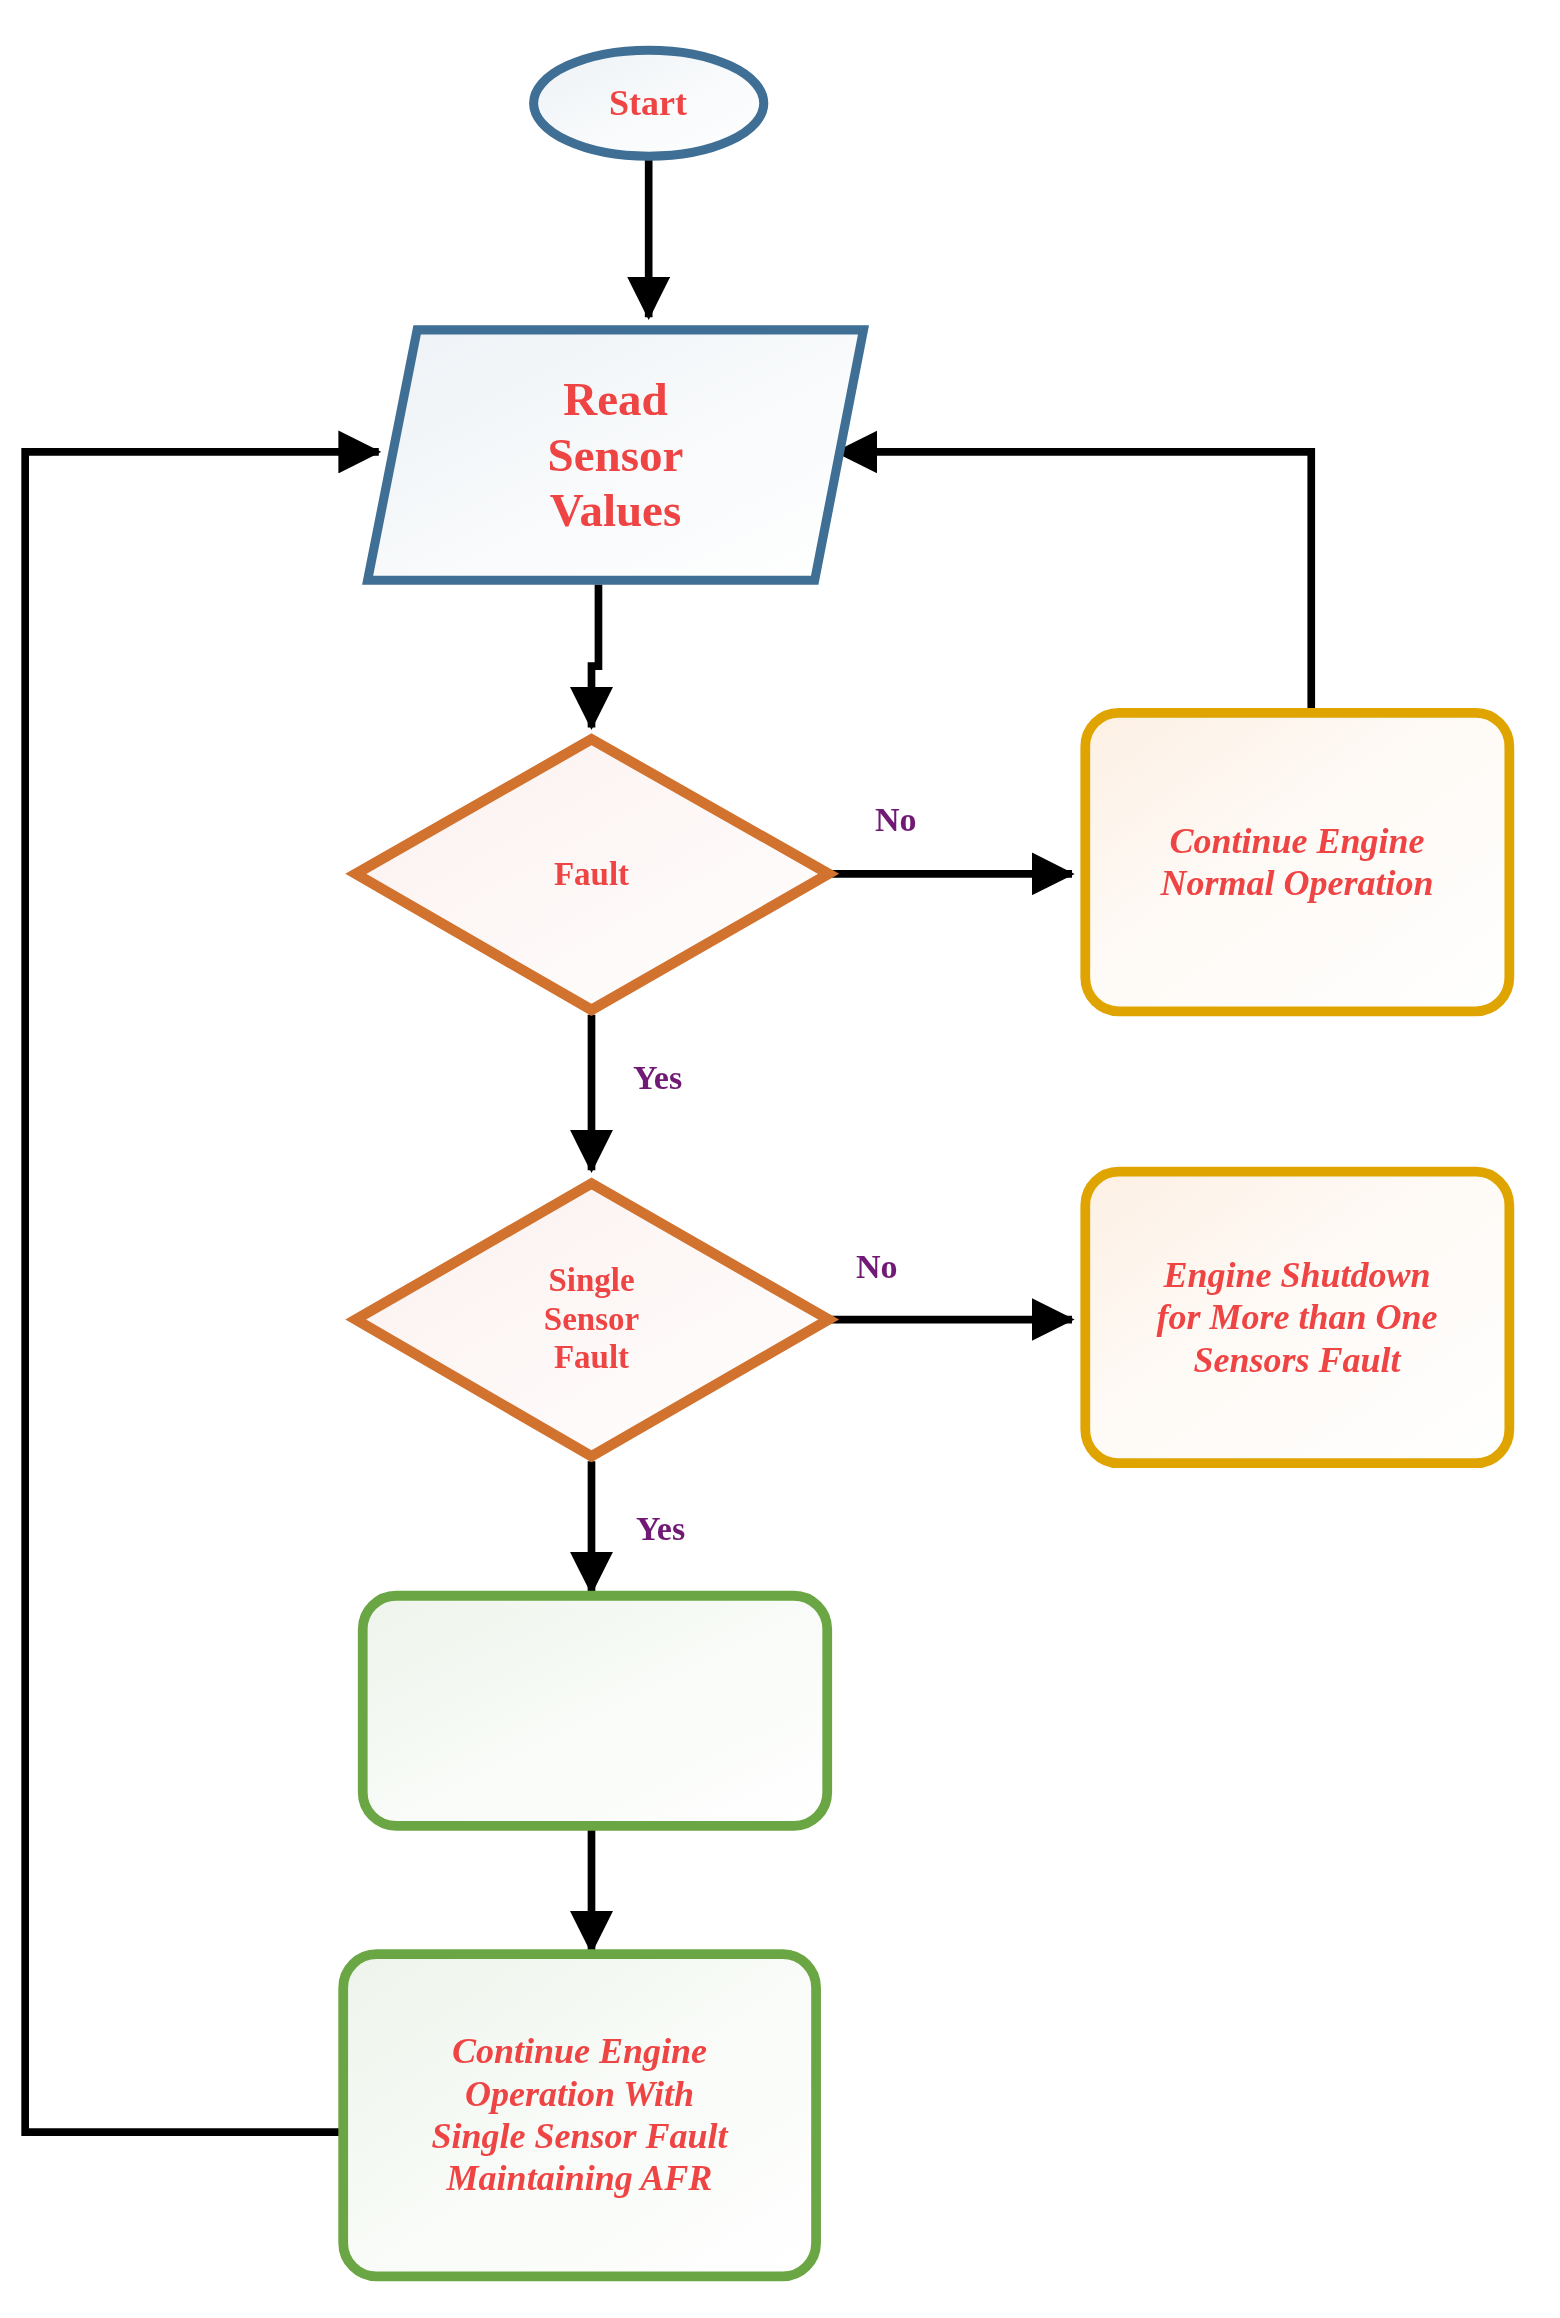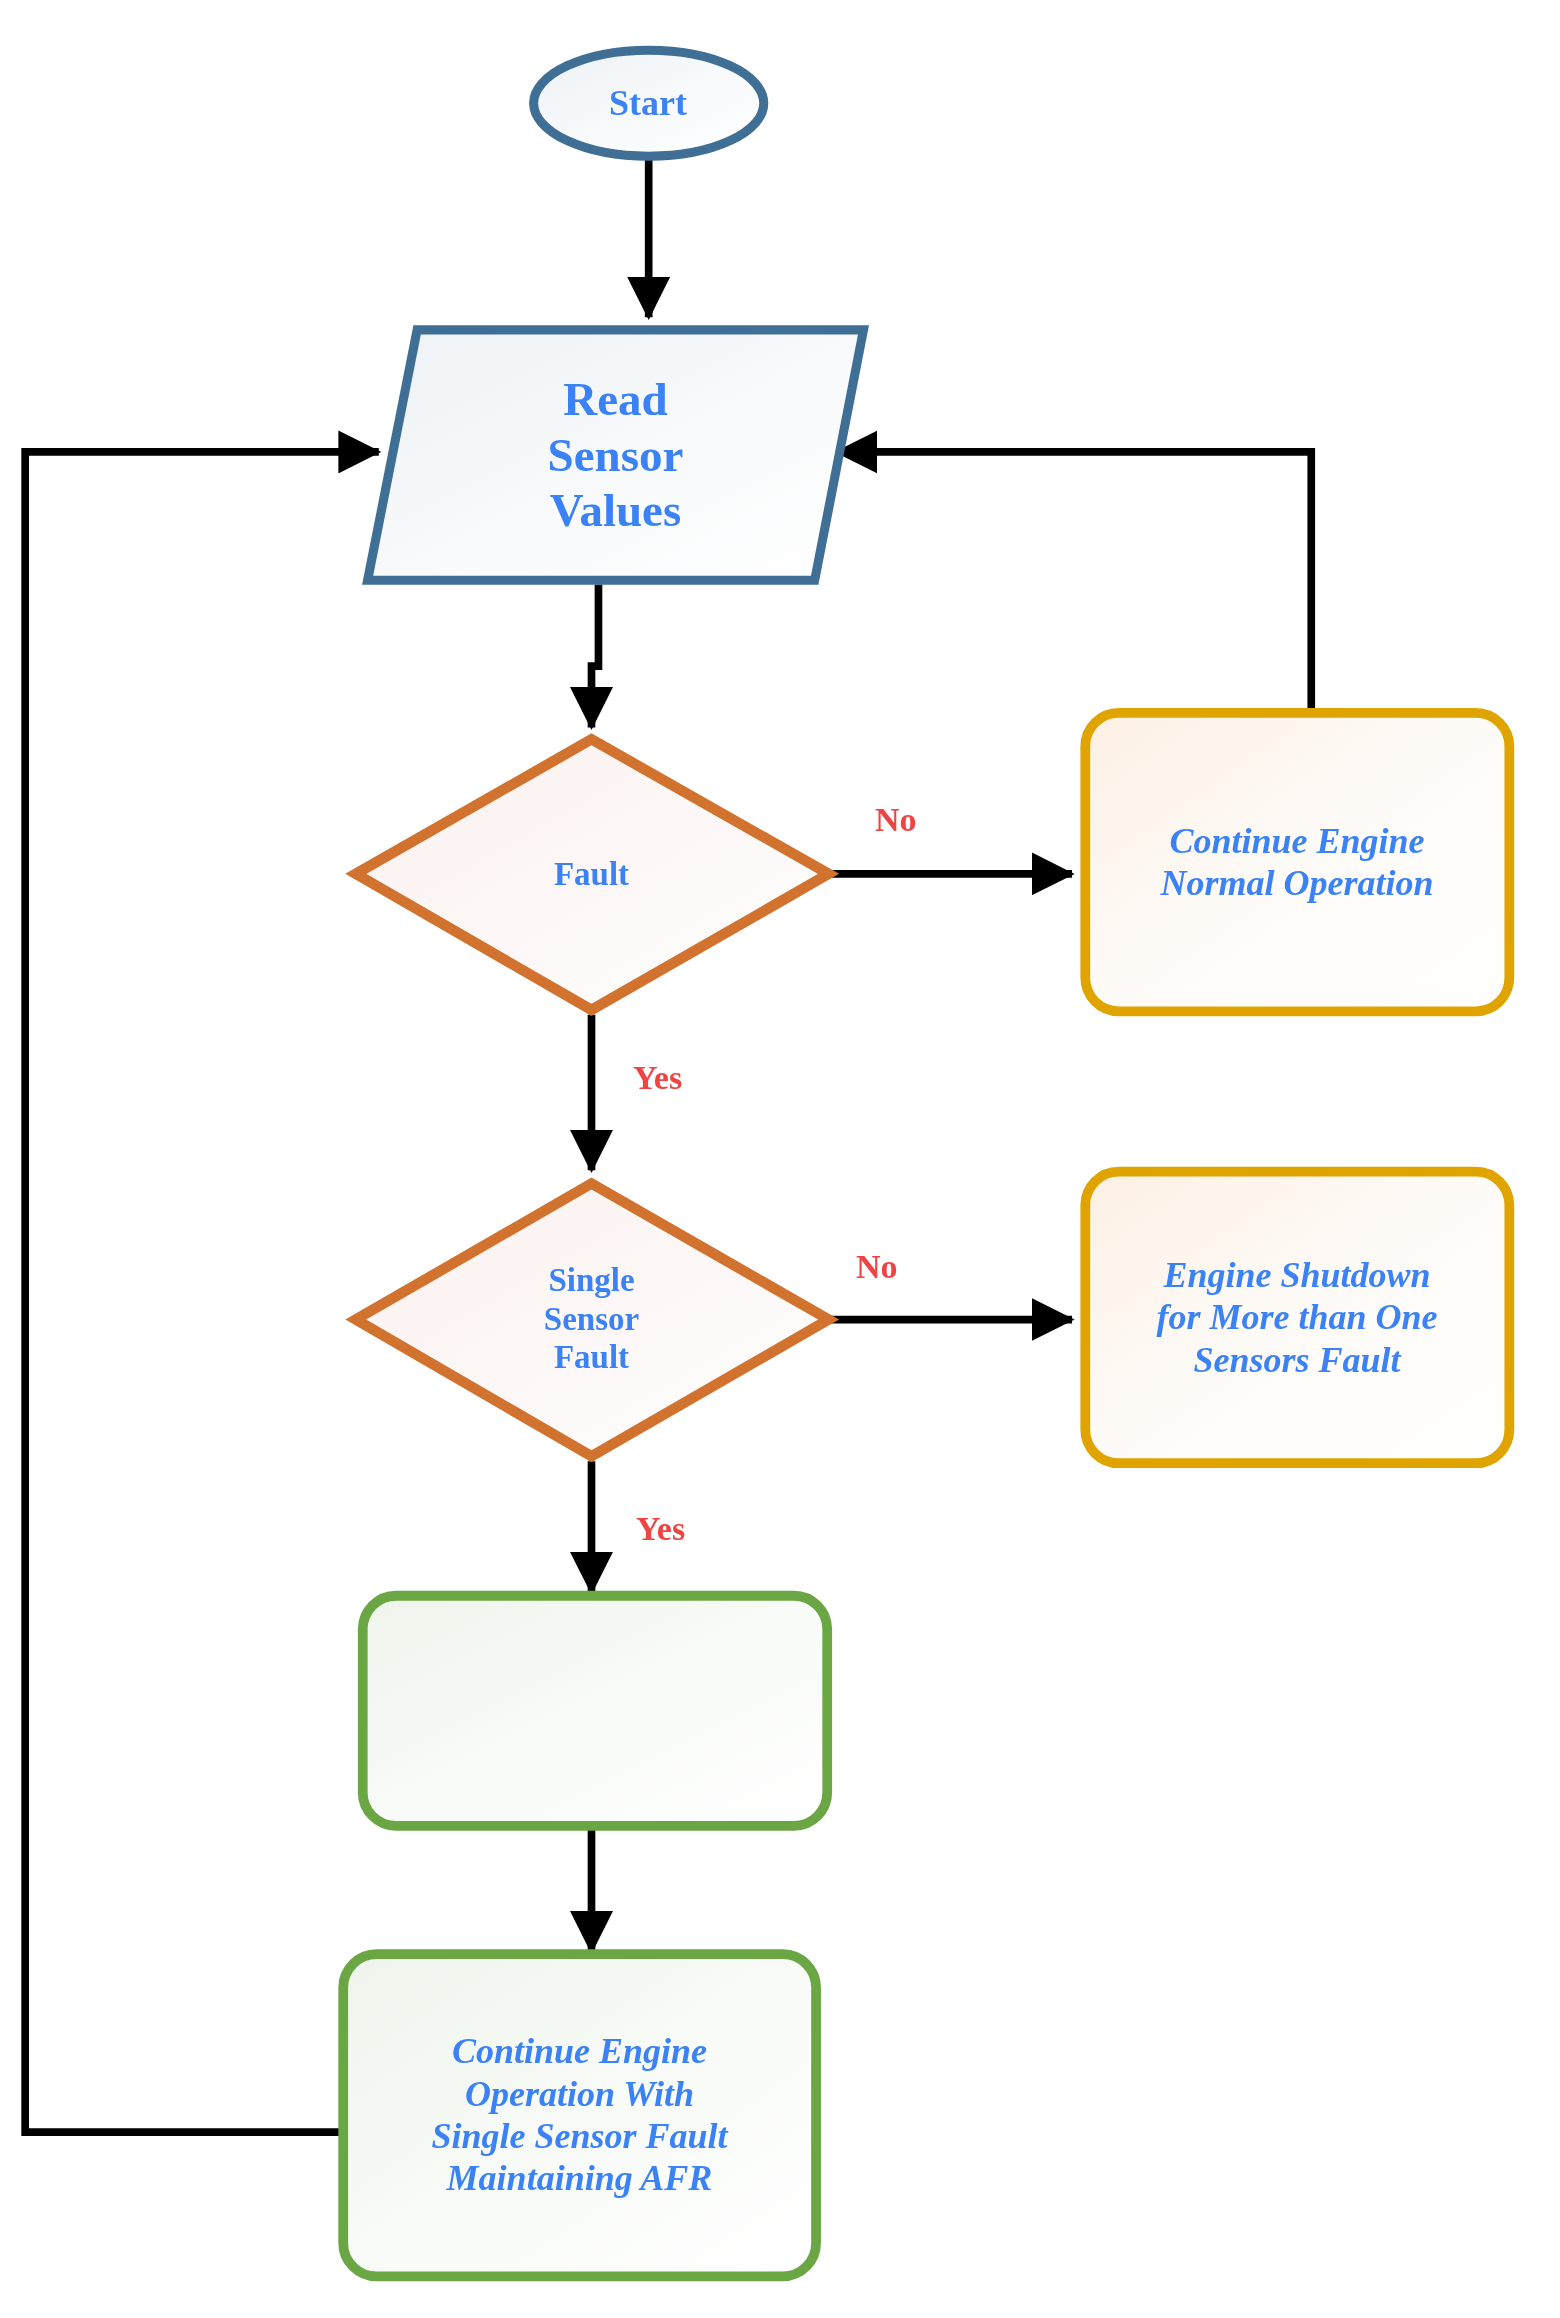--- a/index.html
+++ b/index.html
@@ -27,34 +27,34 @@
     height: 2319px;
     display: block;
   }
   .node-label {
     position: absolute;
     display: flex;
     align-items: center;
     justify-content: center;
     text-align: center;
     font-weight: bold;
-    color: #3b82f6;
+    color: #ef4444;
     line-height: 1.18;
     pointer-events: none;
     white-space: pre-line;
   }
   .lbl-start      { font-size: 36px; }
   .lbl-process    { font-size: 47px; }
   .lbl-decision   { font-size: 33px; }
   .lbl-terminal   { font-size: 36px; font-style: italic; }
   .edge-label {
     position: absolute;
     font-weight: bold;
     font-size: 34px;
-    color: #ef4444;
+    color: #701a75;
     text-align: left;
     pointer-events: none;
   }
 </style>
 </head>
 <body>
 
 <div id="flowchart-root">
 
   <svg class="canvas" viewBox="0 0 2238 3325" xmlns="http://www.w3.org/2000/svg">

